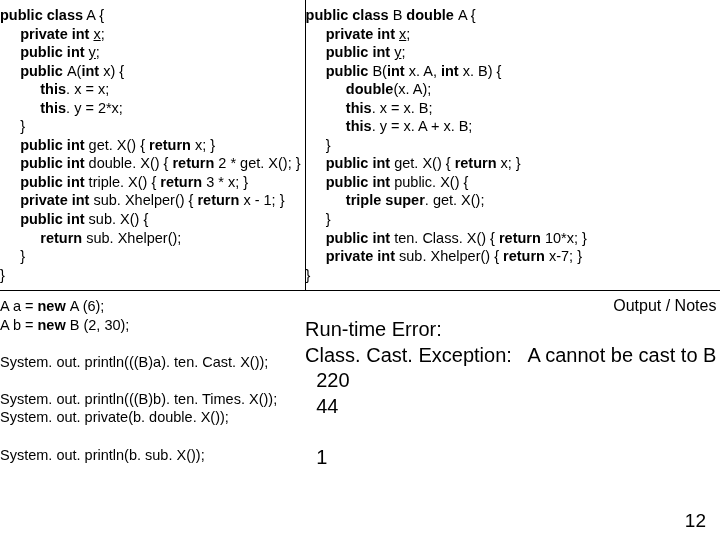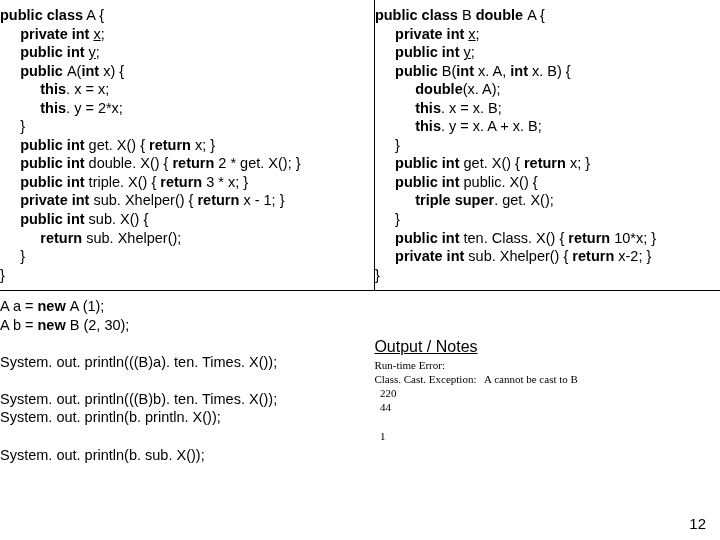--- a/index.html
+++ b/index.html
@@ -32,30 +32,28 @@
     font-family: Arial, Helvetica, sans-serif;
     font-size: 14.5px;
     line-height: 1.28;
     white-space: pre;
   }
   b { font-weight: bold; }
   .pagenum {
     position: absolute;
     right: 14px;
     bottom: 8px;
-    font-size: 15px;
+    font-size: 19px;
   }
   .outhead {
     font-size: 16px;
-    text-decoration: underline;
-    text-align: left;
+    text-align: right;
     padding-bottom: 2px;
-    margin-top: 41px;
   }
-  .outcell pre { font-size: 11px; font-family: Liberation Serif, serif; }
+  .outcell pre { font-size: 20px; }
 </style>
 </head>
 <body>
 
 <table class="grid">
   <tbody>
       <tr class="toprow">
     <td class="vline" style="width:52%">
 <pre><b>public class</b><span> A {</span>
 <b>     private int </b><u>x</u><span>;</span>
@@ -80,33 +78,33 @@
 <b>     public </b><span>B(</span><b>int </b><span>x. A, </span><b>int </b><span>x. B) {</span>
 <b>          double</b><span>(x. A);</span>
 <b>          this</b><span>. x = x. B;</span>
 <b>          this</b><span>. y = x. A + x. B;</span>
 <span>     }</span>
 <b>     public int </b><span>get. X() { </span><b>return </b><span>x; }</span>
 <b>     public int </b><span>public. X() {</span>
 <b>          triple super</b><span>. get. X();</span>
 <span>     }</span>
 <b>     public int </b><span>ten. Class. X() { </span><b>return </b><span>10*x; }</span>
-<b>     private int </b><span>sub. Xhelper() { </span><b>return </b><span>x-2; }</span>
+<b>     private int </b><span>sub. Xhelper() { </span><b>return </b><span>x-7; }</span>
 <span>}</span></pre>
     </td>
   </tr>
   <tr>
     <td style="width:46%">
-<pre><span>A a = </span><b>new </b><span>A (1);</span>
+<pre><span>A a = </span><b>new </b><span>A (6);</span>
 <span>A b = </span><b>new </b><span>B (2, 30);</span>
 <span> </span>
-<span>System. out. println(((B)a). ten. Times. X());</span>
+<span>System. out. println(((B)a). ten. Cast. X());</span>
 <span> </span>
 <span>System. out. println(((B)b). ten. Times. X());</span>
-<span>System. out. println(b. println. X());</span>
+<span>System. out. private(b. double. X());</span>
 <span> </span>
 <span>System. out. println(b. sub. X());</span></pre>
     </td>
     <td class="outcell">
       <div class="outhead">Output / Notes</div>
 <pre><span>Run-time Error:</span>
 <span>Class. Cast. Exception:   A cannot be cast to B</span>
 <span>  220</span>
 <span>  44</span>
 <span> </span>

